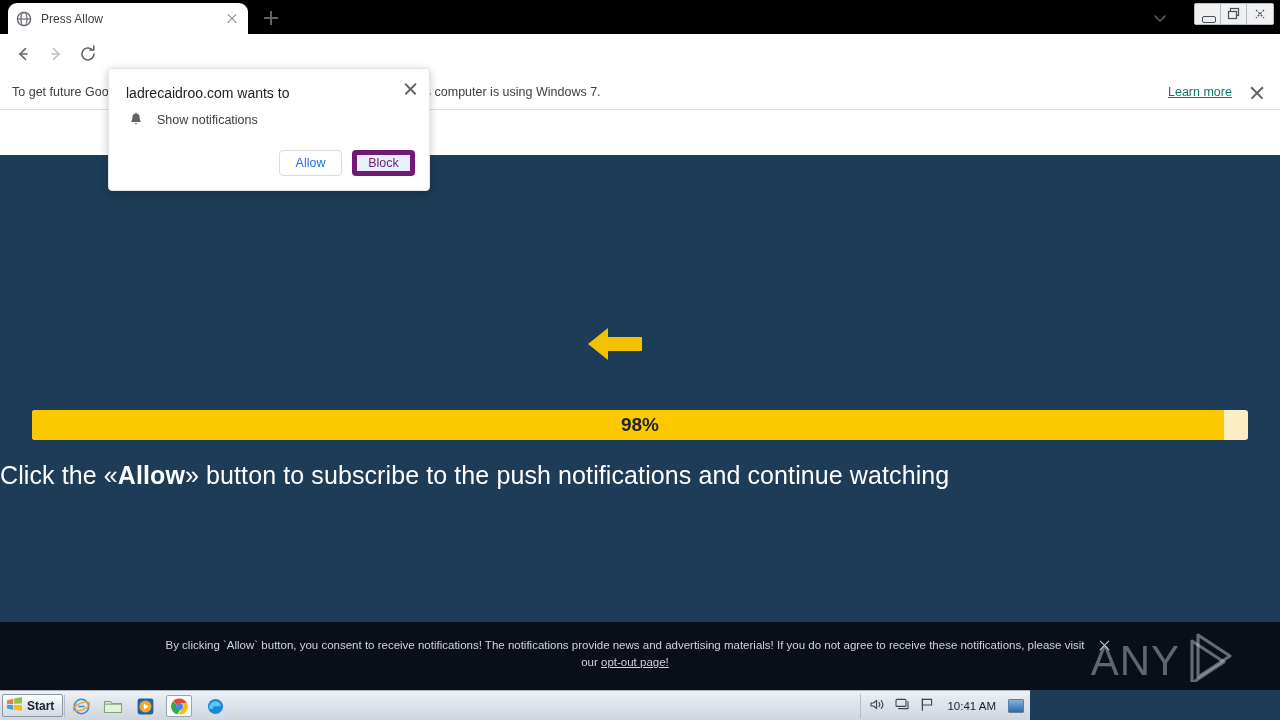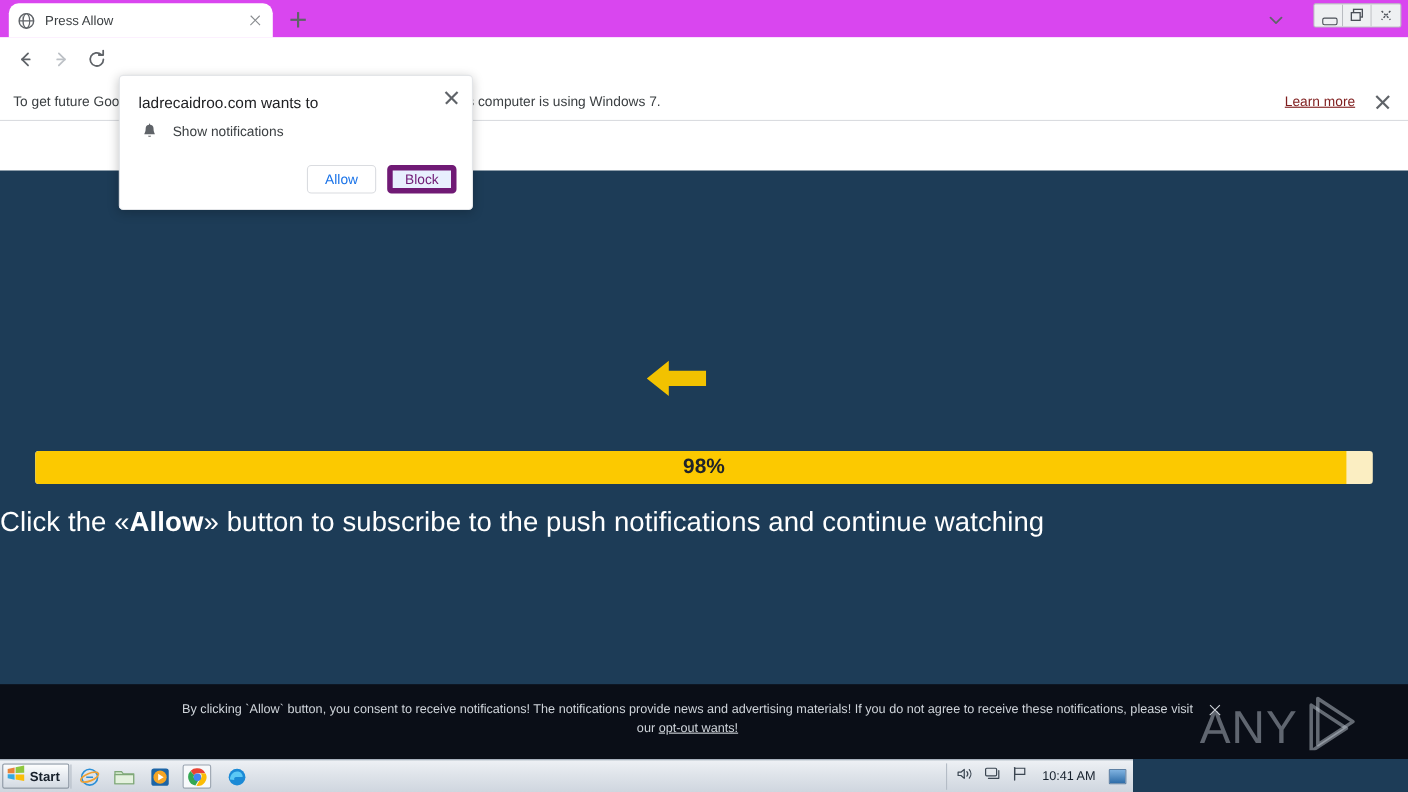--- a/index.html
+++ b/index.html
@@ -7,21 +7,21 @@
     width: 1280px; height: 720px;
     overflow: hidden;
     font-family: "Liberation Sans", sans-serif;
     background: #ffffff;
   }
   #app { position: relative; width: 1280px; height: 720px; }
 
   
   .tabstrip {
     position: absolute; left: 0; top: 0; width: 1280px; height: 34px;
-    background: #d946ef;
+    background: #000000;
   }
   .tab {
     position: absolute; left: 8px; top: 3px; width: 240px; height: 31px;
     background: #ffffff; border-radius: 9px 9px 0 0;
     display: flex; align-items: center; padding: 0 8px;
   }
   .tab-favicon {
     width: 16px; height: 16px; margin-right: 9px; flex: 0 0 16px;
     display: block;
   }
@@ -127,21 +127,21 @@
     position: absolute; left: 0; top: 74px; width: 1280px; height: 36px;
     background: #ffffff; border-bottom: 1px solid #dadce0;
     display: flex; align-items: center;
   }
   .infobar-text {
     position: absolute; left: 12px; top: 11px;
     font-size: 12.5px; color: #3c4043; white-space: nowrap;
   }
   .infobar-learn {
     position: absolute; left: 1168px; top: 11px;
-    font-size: 12.5px; color: #7f1d1d; text-decoration: underline;
+    font-size: 12.5px; color: #0f766e; text-decoration: underline;
   }
   .infobar-close {
     position: absolute; left: 1249px; top: 84px; width: 16px; height: 16px;
   }
   .xglyph { position: relative; width: 100%; height: 100%; }
   .xglyph::before, .xglyph::after {
     content: ""; position: absolute; left: 0; top: 50%;
     width: 100%; height: 1.5px; background: #5f6368;
   }
   .xglyph::before { transform: rotate(45deg); }
@@ -419,21 +419,21 @@
       <span>ANY</span>
       <span>
         <svg width="56" height="52" viewBox="0 0 56 52">
           <path d="M14 5l32 21L14 47z" fill="none" stroke="rgba(190,198,208,.5)" stroke-width="3.2" stroke-linejoin="round"></path>
           <path d="M8 11l32 21L8 53z" fill="none" stroke="rgba(190,198,208,.5)" stroke-width="3.2" stroke-linejoin="round"></path>
         </svg>
       </span>
     </div>
     <div class="footer-text">
       <span>By clicking `Allow` button, you consent to receive notifications! The notifications provide news and advertising materials! If you do not agree to receive these notifications,</span>
-      <span>please visit our </span><a href="#">opt-out wants!</a>
+      <span>please visit our </span><a href="#">opt-out page!</a>
     </div>
   </div>
   <div class="wm-close"></div>
 
   <div class="taskbar">
     <div class="startbtn">
       <span>
         <svg width="17" height="16" viewBox="0 0 17 16">
           <path d="M1 4.2l6.3-1.4-.1 5.1L1 8z" fill="#e8833a"></path>
           <path d="M8.2 2.6L16 1v6.6l-7.8.2z" fill="#8fc73e"></path>

